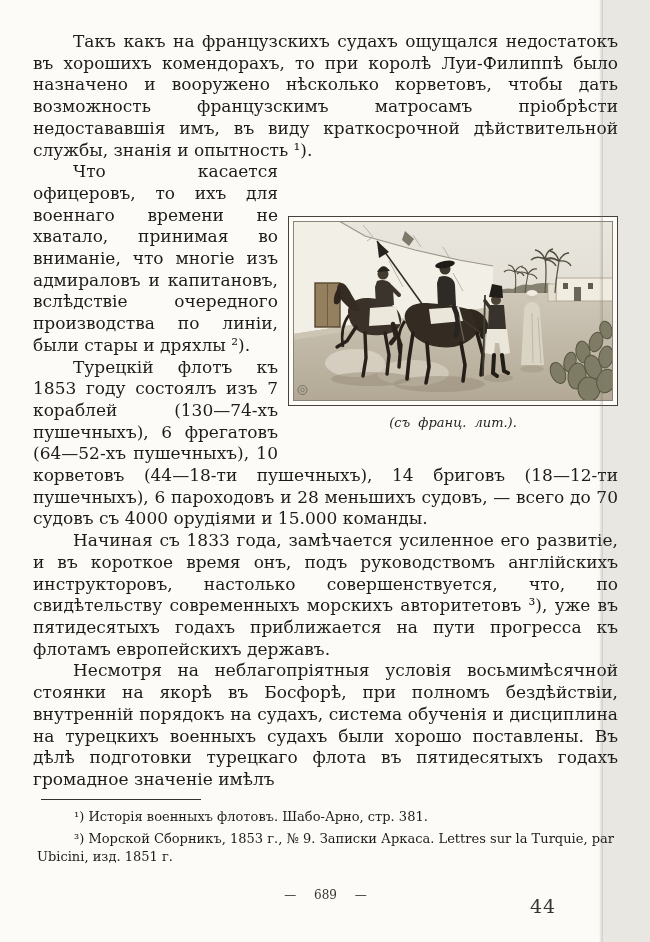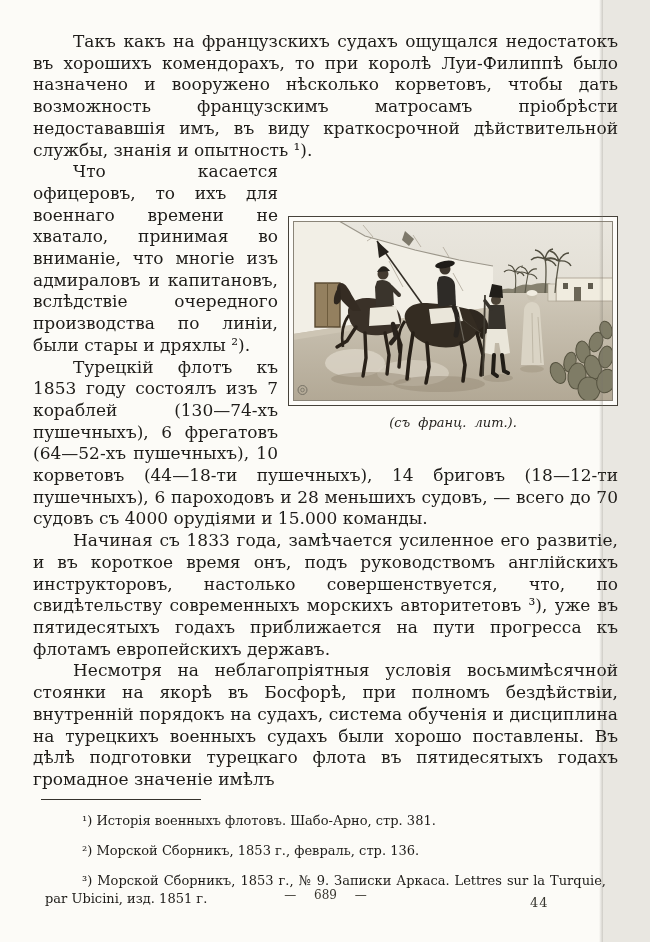--- a/index.html
+++ b/index.html
@@ -38,27 +38,27 @@
   }
   .fig-cap .cap2 { margin-top:8px; }
   .footnotes {
     position:absolute; left:33px; top:799px; width:585px;
     font-size:13px; line-height:18px; text-align:justify;
   }
   .fn-rule {
     width:160px; height:0; border-top:1px solid #35322c;
     margin:0 0 8px 8px;
   }
-  .fn { margin:12px; text-indent:37px; }
+  .fn { margin:4px; text-indent:37px; }
   .footer-pageno {
     position:absolute; left:33px; top:888px; width:585px;
     text-align:center; font-size:12px; word-spacing:14px; color:#38362f;
   }
   .footer-signature {
-    position:absolute; left:530px; top:895px; font-size:13px; color:#38362f;
+    position:absolute; left:530px; top:895px; font-size:19px; color:#38362f;
     letter-spacing:1px;
   }
 </style>
 </head>
 <body>
 
 <div class="page">
 
   <div class="textblock">
     <p class="para">Такъ какъ на французскихъ судахъ ощущался недостатокъ въ хорошихъ комендорахъ, то при королѣ Луи-Филиппѣ было назначено и вооружено нѣсколько корветовъ, чтобы дать возможность французскимъ матросамъ пріобрѣсти недостававшія имъ, въ виду краткосрочной дѣйствительной службы, знанія и опытность ¹).</p>
@@ -203,20 +203,19 @@
       <p class="para">Что касается офицеровъ, то ихъ для военнаго времени не хватало, принимая во вниманіе, что многіе изъ адмираловъ и капитановъ, вслѣдствіе очередного производства по линіи, были стары и дряхлы ²).</p>
       <p class="para">Турецкій флотъ къ 1853 году состоялъ изъ 7 кораблей (130—74-хъ пушечныхъ), 6 фрегатовъ (64—52-хъ пушечныхъ), 10 корветовъ (44—18-ти пушечныхъ), 14 бриговъ (18—12-ти пушечныхъ), 6 пароходовъ и 28 меньшихъ судовъ, — всего до 70 судовъ съ 4000 орудіями и 15.000 команды.</p>
       <p class="para">Начиная съ 1833 года, замѣчается усиленное его развитіе, и въ короткое время онъ, подъ руководствомъ англійскихъ инструкторовъ, настолько совершенствуется, что, по свидѣтельству современныхъ морскихъ авторитетовъ ³), уже въ пятидесятыхъ годахъ приближается на пути прогресса къ флотамъ европейскихъ державъ.</p>
       <p class="para">Несмотря на неблагопріятныя условія восьмимѣсячной стоянки на якорѣ въ Босфорѣ, при полномъ бездѣйствіи, внутренній порядокъ на судахъ, система обученія и дисциплина на турецкихъ военныхъ судахъ были хорошо поставлены. Въ дѣлѣ подготовки турецкаго флота въ пятидесятыхъ годахъ громадное значеніе имѣлъ</p>
     </div>
   </div>
 
   <div class="footnotes">
     <div class="fn-rule"></div>
     <p class="fn">¹) Исторія военныхъ флотовъ. Шабо-Арно, стр. 381.</p>
-    <p class="fn">²) Морской Сборникъ, 1853 г., февраль, стр. 136.</p>
     <p class="fn">³) Морской Сборникъ, 1853 г., № 9. Записки Аркаса. Lettres sur la Turquie, par Ubicini, изд. 1851 г.</p>
   </div>
 
   <div class="footer-pageno">— 689 —</div>
   <div class="footer-signature">44</div>
 
 </div>
 
 </body></html>

